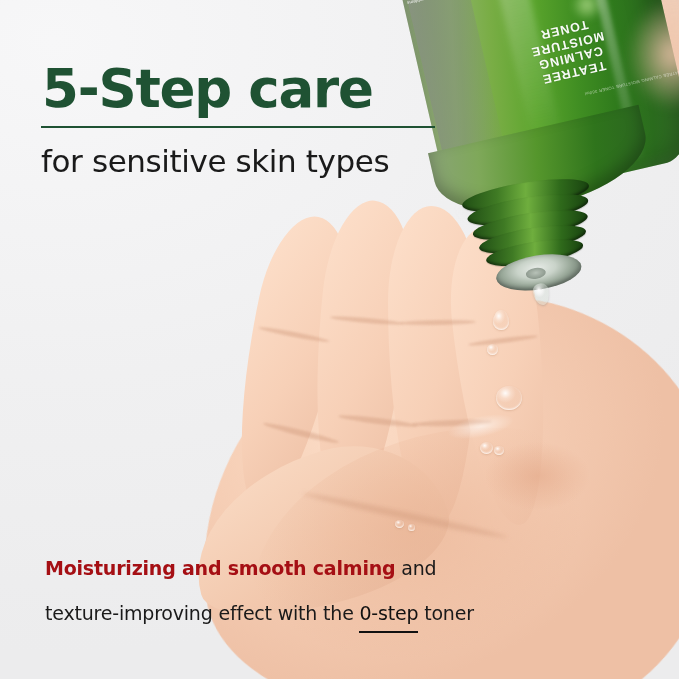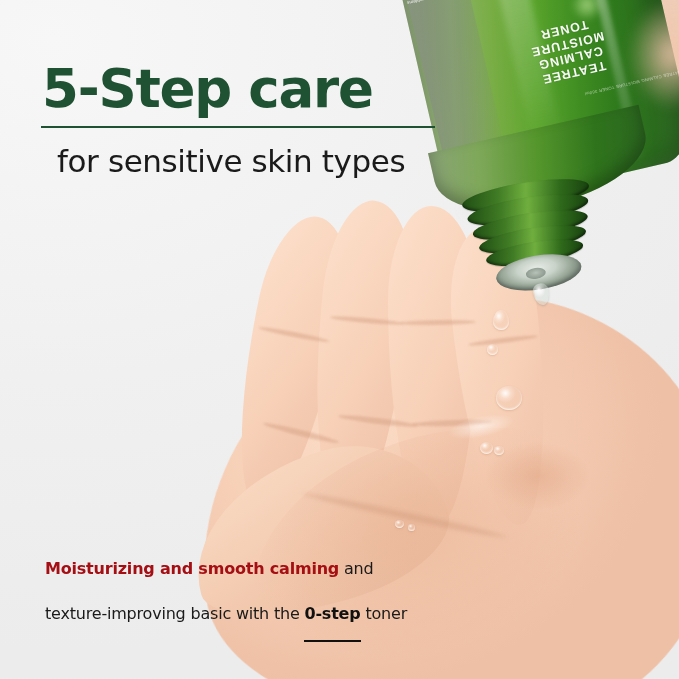--- a/index.html
+++ b/index.html
@@ -329,46 +329,45 @@
     position: absolute;
     left: 41px;
     top: 141px;
     color: #1a1a1a;
     font-family: "DejaVu Sans", sans-serif;
     font-weight: 400;
     font-size: 31px;
     line-height: 40px;
     letter-spacing: -0.4px;
     white-space: nowrap;
-    margin-left: 16px;
   }
 
   .footer {
     position: absolute;
     left: 45px;
     top: 546px;
     width: 600px;
   }
   .footer-line {
     font-family: "DejaVu Sans", sans-serif;
-    font-size: 16px;
+    font-size: 19px;
     line-height: 45px;
     color: #1a1a1a;
     letter-spacing: -0.2px;
     white-space: nowrap;
   }
   .hl-red {
     color: #a50f14;
     font-weight: 700;
   }
   .hl-ustep {
-    font-weight: 700;
+    font-weight: 400;
     color: #111111;
     border-bottom: 2px solid #111111;
-    padding-bottom: 17px;
+    padding-bottom: 7px;
   }
 </style>
 </head>
 <body>
 
 <div id="stage">
 
   <div class="bg-base"></div>
 
   <div class="hand-layer">
@@ -438,17 +437,17 @@
 
   <div class="headline">5-Step care</div>
   <div class="headline-rule"></div>
   <div class="subhead">for sensitive skin types</div>
 
   <div class="footer">
     <div class="footer-line">
       <span class="hl-red">Moisturizing and smooth calming</span><span> and</span>
     </div>
     <div class="footer-line">
-      <span>texture-improving basic with the </span><span class="hl-ustep">0-step</span><span> toner</span>
+      <span>texture-improving effect with the </span><span class="hl-ustep">0-step</span><span> toner</span>
     </div>
   </div>
 
 </div>
 
 </body></html>

